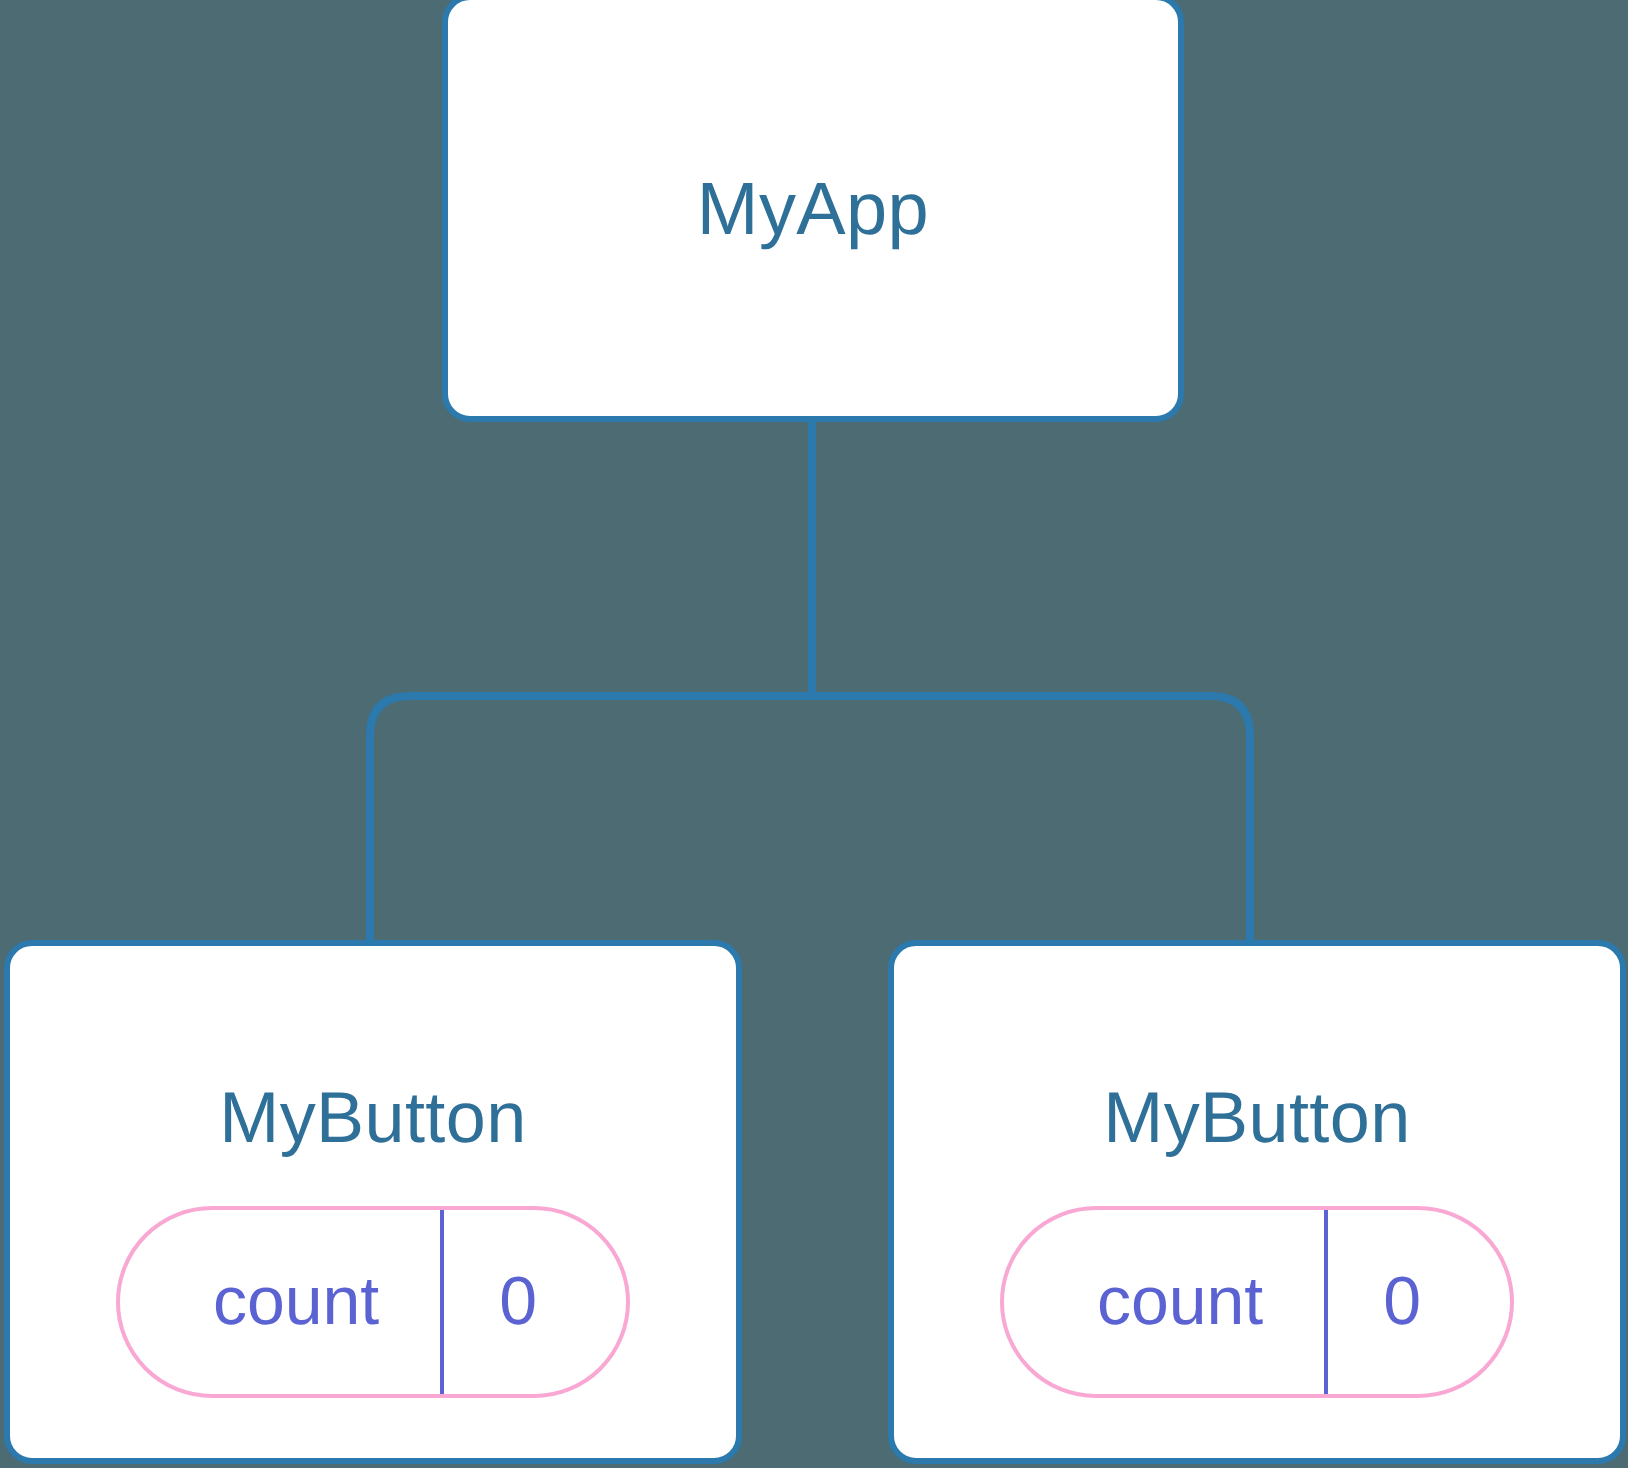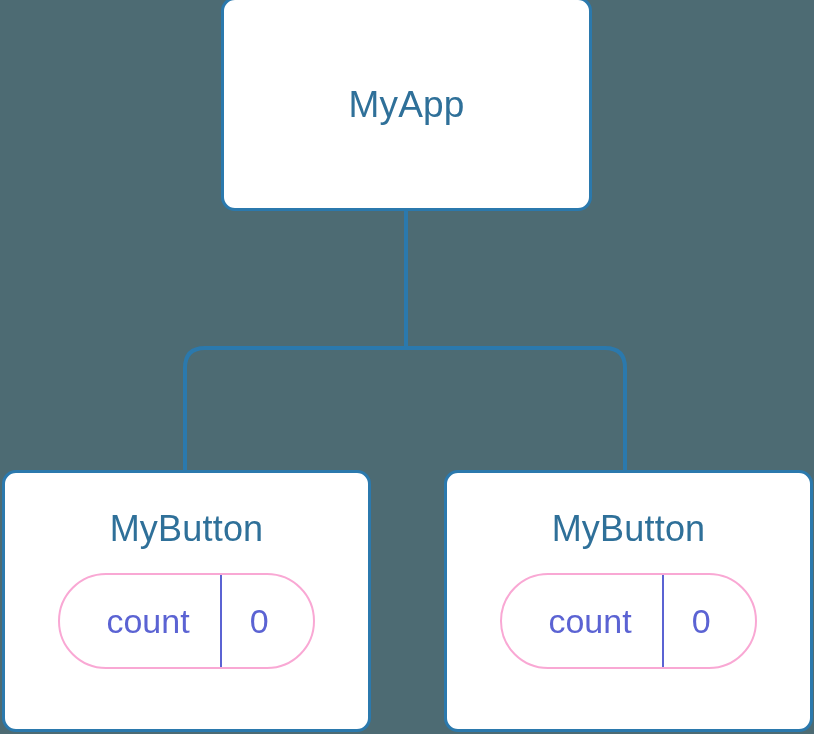--- a/index.html
+++ b/index.html
@@ -35,20 +35,21 @@
   .node-card {
     position: absolute;
     z-index: 2;
     background: #ffffff;
     border: 3px solid #2b79ad;
     border-radius: 14px;
     box-sizing: border-box;
     display: flex;
     flex-direction: column;
     align-items: center;
+    justify-content: center;
   }
 
   .node-card.root {
     left: 221px;
     top: -3px;
     width: 371px;
     height: 214px;
     justify-content: center;
   }
 

